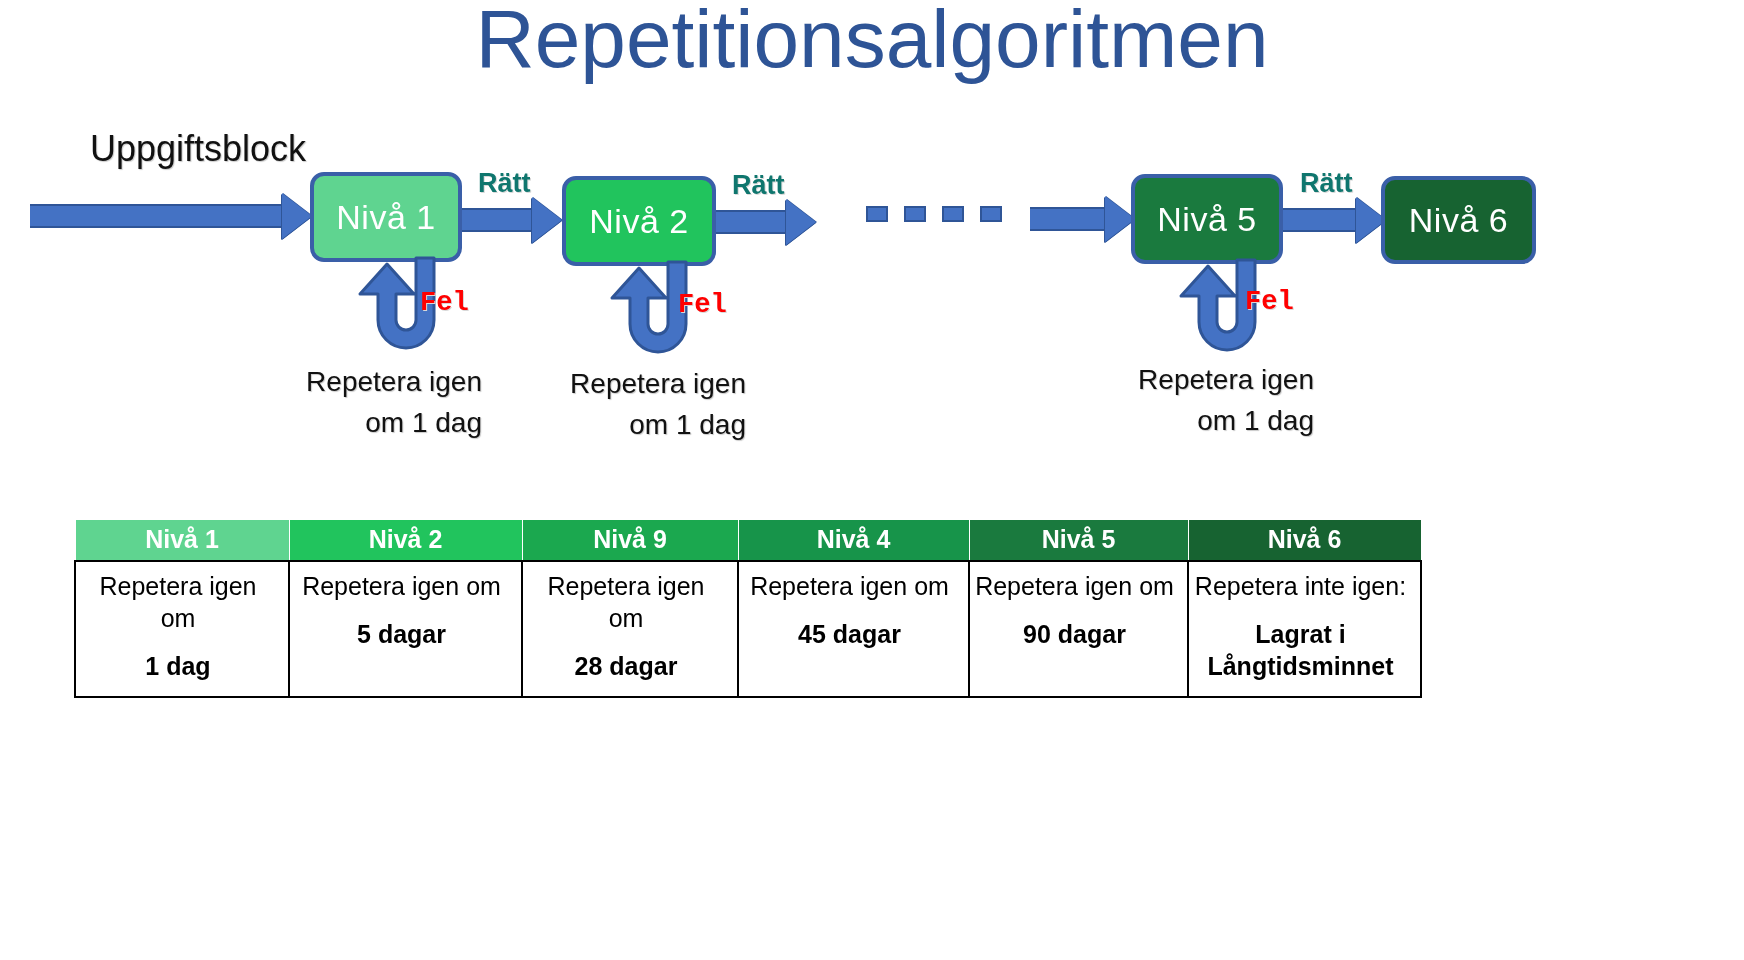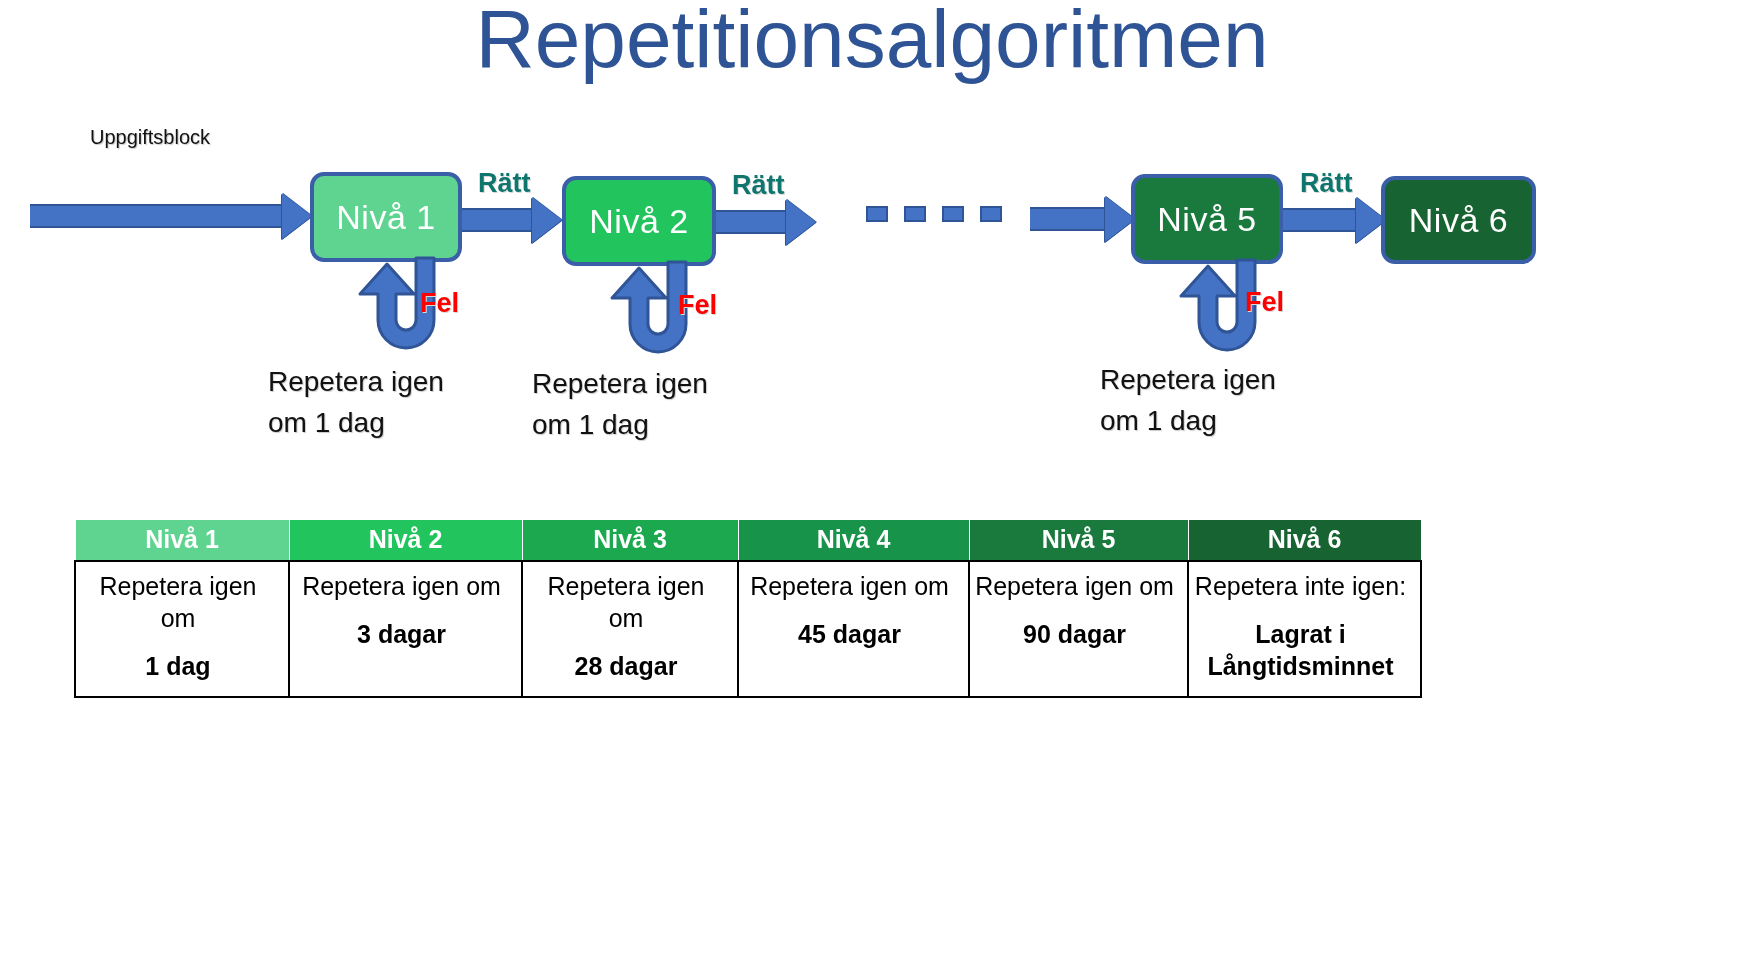--- a/index.html
+++ b/index.html
@@ -72,27 +72,28 @@
   .loop svg{display:block;overflow:visible;}
 
   
   .lbl-ratt{
     position:absolute;color:#0f766e;font-weight:bold;font-size:27px;
     text-shadow:1px 1px 0 #d8d8d8;
   }
   .lbl-fel{
     position:absolute;color:#FF0000;font-weight:bold;font-size:27px;
     text-shadow:1px 1px 0 #d8d8d8;
+    font-family:Liberation Mono, monospace;
   }
   .lbl-dark{
     position:absolute;color:#111111;font-size:28px;line-height:1.45;
-    text-align:left;text-shadow:1px 1px 1px #c9c9c9;
+    text-align:right;text-shadow:1px 1px 1px #c9c9c9;
   }
   .lbl-input{
-    position:absolute;color:#111111;font-size:20px;line-height:1.5;
+    position:absolute;color:#111111;font-size:36px;line-height:1.5;
     text-align:left;text-shadow:1px 1px 1px #c9c9c9;
   }
 
   
   #level-table{
     position:absolute;
     left:74px;top:519px;
     width:1340px;
     border-collapse:collapse;
     table-layout:fixed;
@@ -212,35 +213,35 @@
       <span>Nivå 6</span>
     </div>
 
   </div>
 
   <table id="level-table">
     <thead>
       <tr>
         <th style="background:#5FD490;width:213px;">Nivå 1</th>
         <th style="background:#21C45D;width:232px;">Nivå 2</th>
-        <th style="background:#1BA84F;width:215px;">Nivå 3</th>
+        <th style="background:#1BA84F;width:215px;">Nivå 9</th>
         <th style="background:#17944A;width:230px;margin-left:46px;">Nivå 4</th>
         <th style="background:#1A7A3E;width:218px;">Nivå 5</th>
         <th style="background:#176331;width:232px;">Nivå 6</th>
       </tr>
     </thead>
     <tbody>
       <tr>
         <td>
           <span>Repetera igen om</span>
           <b>1 dag</b>
         </td>
         <td>
           <span>Repetera igen om</span>
-          <b>3 dagar</b>
+          <b>5 dagar</b>
         </td>
         <td>
           <span>Repetera igen om</span>
           <b>28 dagar</b>
         </td>
         <td>
           <span>Repetera igen om</span>
           <b>45 dagar</b>
         </td>
         <td>

